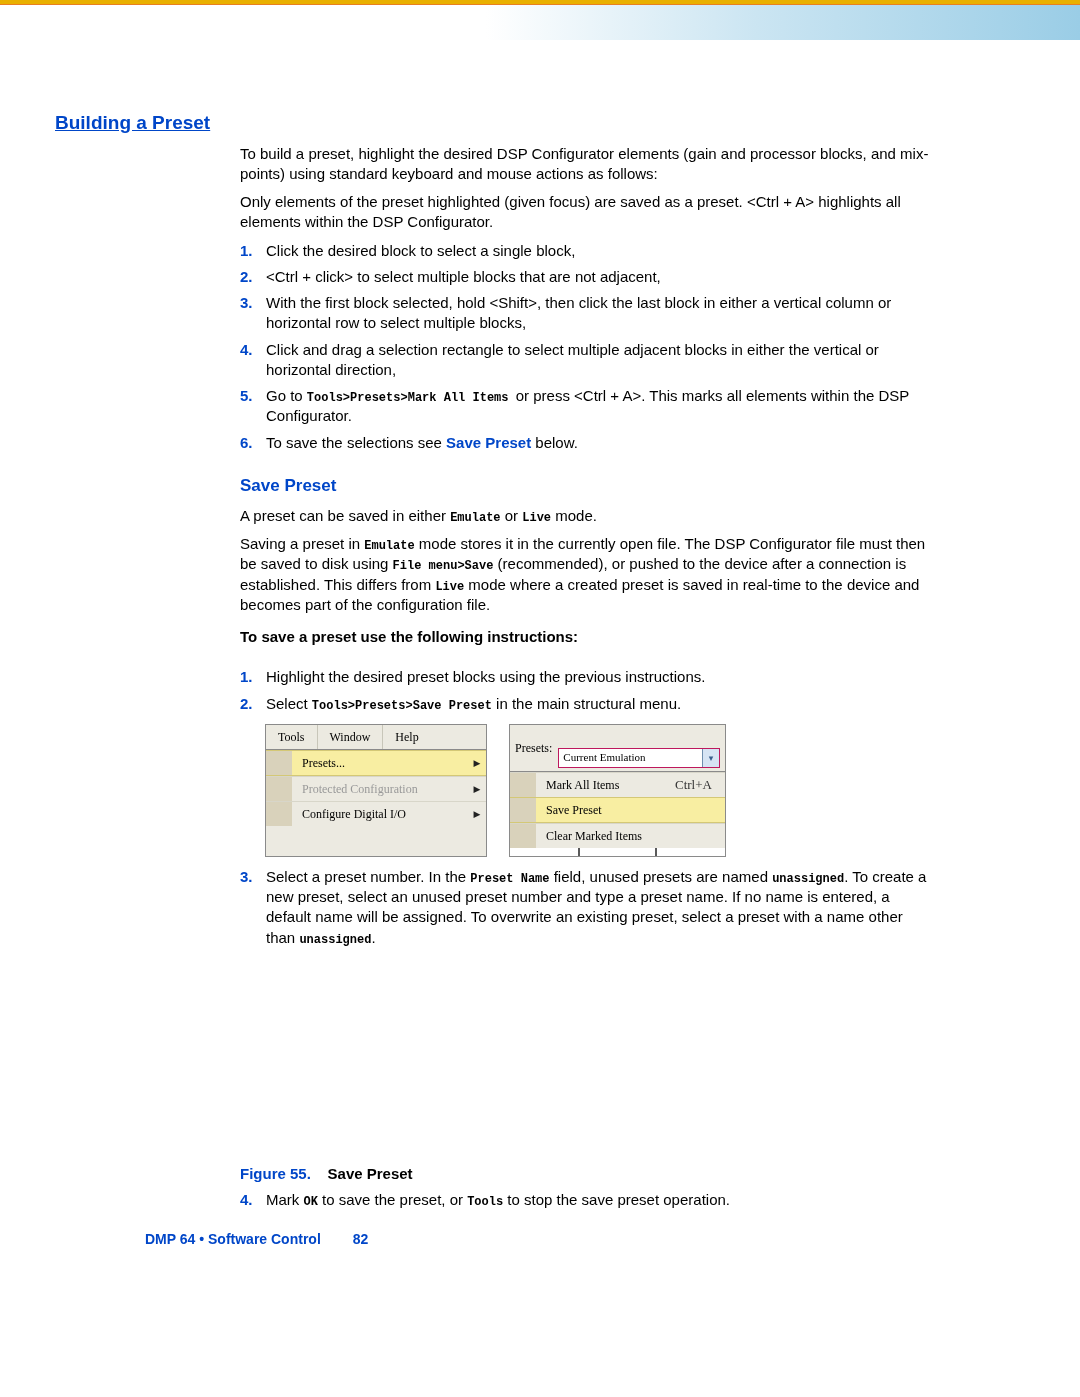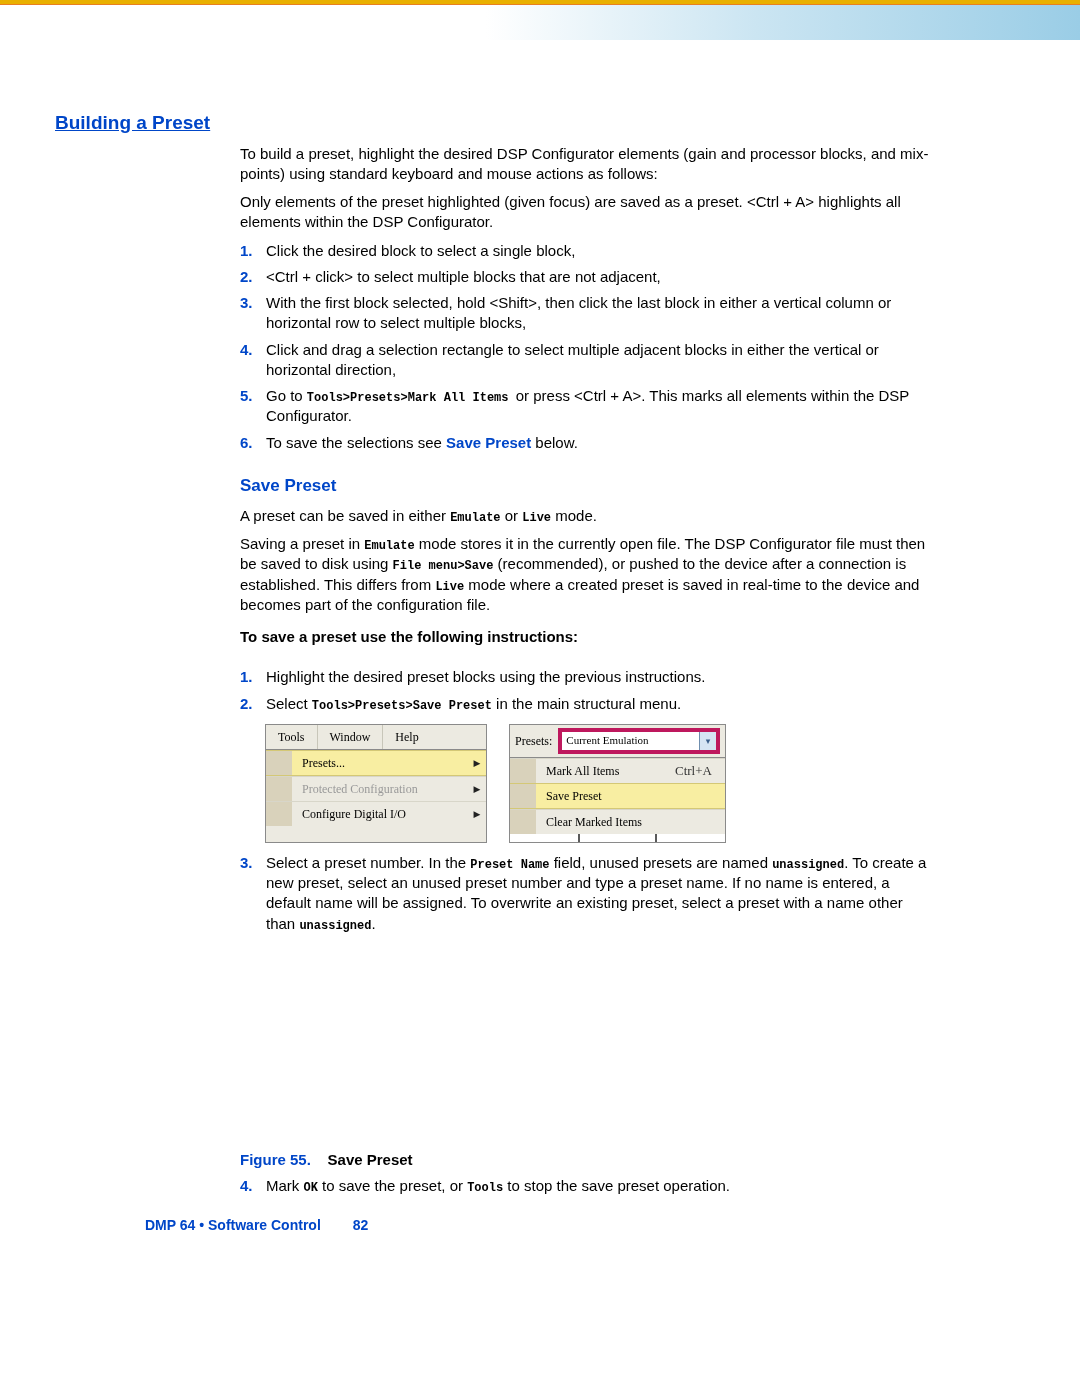--- a/index.html
+++ b/index.html
@@ -147,25 +147,26 @@
     display: flex;
     align-items: center;
     padding: 3px 5px;
     gap: 6px;
     border-bottom: 1px solid #8a8a8a;
   }
   .right-top .plabel { flex-shrink: 0; }
   .right-top .combo {
     flex: 1;
     background: #fff;
-    border: 4px solid #be185d;
+    border: 1px solid #be185d;
     height: 18px;
     display: flex;
     align-items: center;
     font-size: 11px;
+    margin-top: 20px;
   }
   .right-top .combo .ctext {
     flex: 1;
     padding: 0 4px;
     white-space: nowrap;
     overflow: hidden;
   }
   .right-top .combo .cbtn {
     width: 16px; height: 100%;
     background: #d6e4f4;

